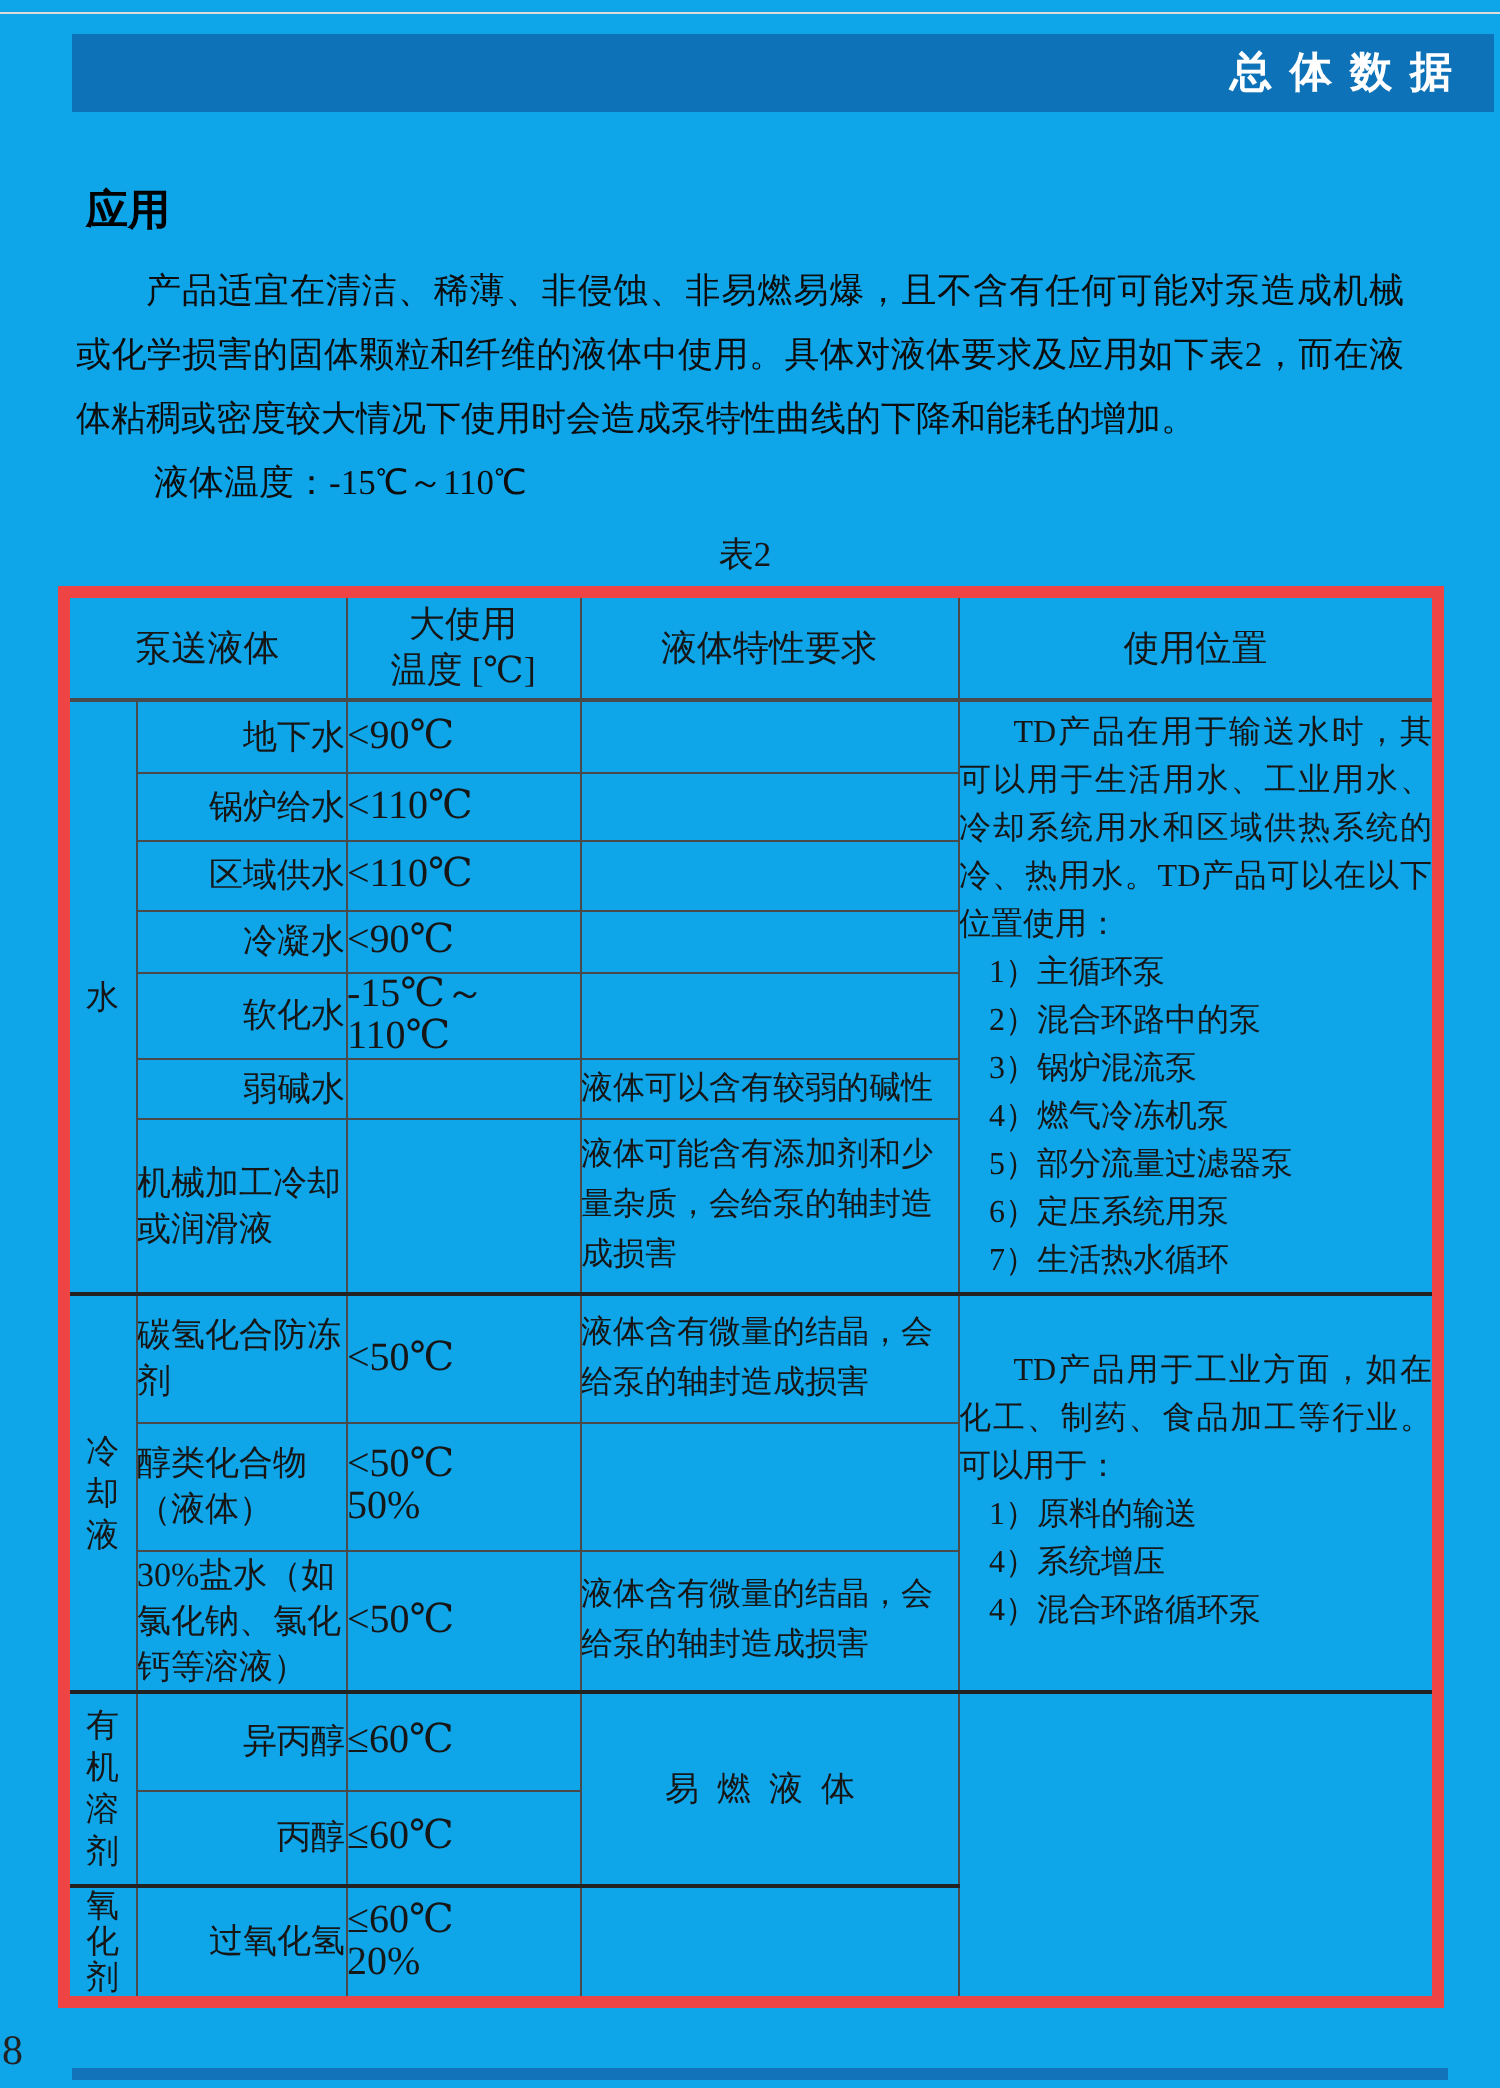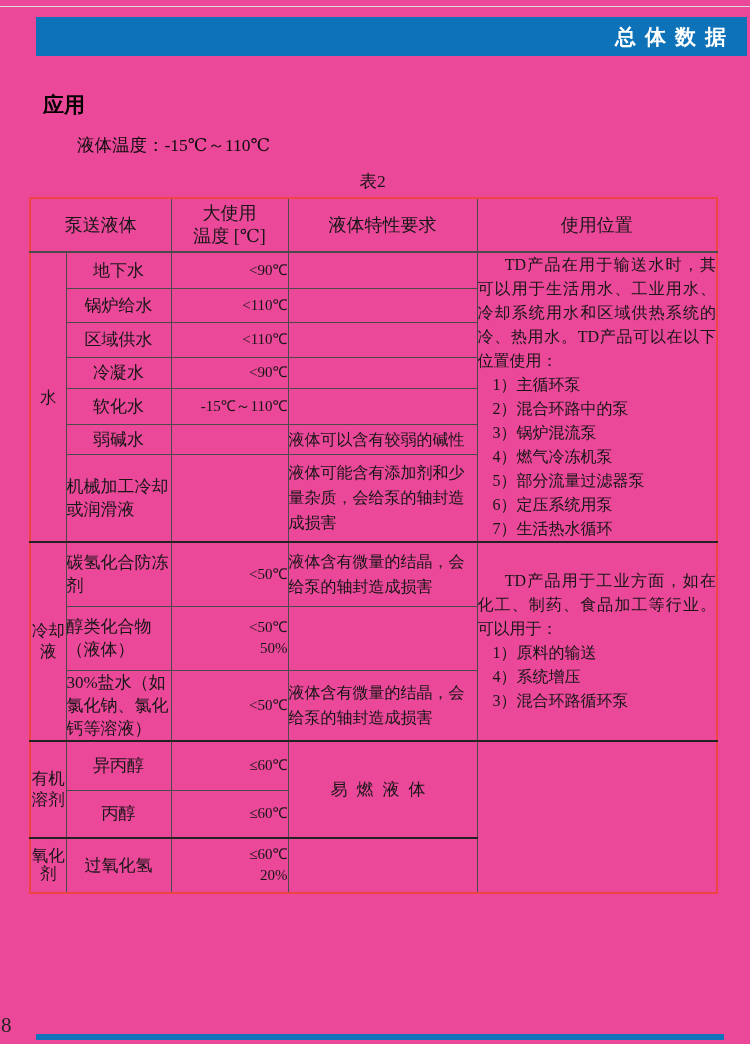--- a/index.html
+++ b/index.html
@@ -1,18 +1,18 @@
 <!DOCTYPE html>
 <html><head>
 <meta charset="utf-8">
 <style>
   * { box-sizing: border-box; }
   html, body { margin: 0; padding: 0; background: #ffffff; }
   .page {
-    position: relative; width: 750px; height: 1044px; background: #ec4899;
+    position: relative; width: 750px; height: 1044px; background: #0ea5e9;
     overflow: hidden; color: #161616;
     font-family: "Liberation Serif", "DejaVu Serif", serif;
   }
   .top-hairline { position: absolute; top: 6px; left: 0; right: 0; height: 1px; background: #dcdcda; }
   .header-bar {
     position: absolute; top: 17px; left: 36px; right: 3px; height: 39px;
     background: #0d72b8; color: #ffffff; text-align: right;
     font-family: "Liberation Sans", "DejaVu Sans", sans-serif;
     font-weight: bold; font-size: 21px; line-height: 39px;
     letter-spacing: 9px; padding-right: 12px;
@@ -20,43 +20,43 @@
   .content { position: absolute; top: 56px; left: 38px; width: 664px; }
   .heading {
     margin: 35px 0 10px 5px; font-family: "Liberation Sans", "DejaVu Sans", sans-serif;
     font-size: 21px; font-weight: bold; color: #000;
   }
   .para {
     margin: 0; font-size: 17.5px; line-height: 32px; text-align: justify;
     text-indent: 2em; color: #0d0d0d;
   }
   .spec { margin: 0; font-size: 17.5px; line-height: 33px; color: #0d0d0d; }
-  .spec-temp { padding-left: 39px; }
+  .spec-temp { padding-left: 39px; font-family: Liberation Serif, serif; }
   .spec-pressure { padding-left: 57px; }
   .table-caption { width: 687px; margin: 7px 0 4px -9px; text-align: center; font-size: 17.5px; }
   table.spec-table {
     table-layout: fixed; width: 687px; margin-left: -9px;
-    border-collapse: collapse; border: 2px solid #ef4444;
+    border-collapse: collapse; border: 6px solid #ef4444;
   }
   .spec-table td, .spec-table th {
     border: 1px solid #4a4a4a; padding: 0; vertical-align: middle;
     font-weight: normal; overflow: hidden;
   }
   .head-row th { font-size: 18px; text-align: center; line-height: 23px; border-bottom-width: 2px; }
   tr.sec td { border-top: 2px solid #222; }
   .cat {
     font-size: 16.5px; line-height: 21px; text-align: center;
     padding: 0 9px; word-break: break-all;
   }
   .cat-tight { line-height: 18px; }
-  .name { font-size: 17px; text-align: center; padding: 0 5px; line-height: 23px; }
+  .name { font-size: 17px; text-align: right; padding: 0 5px; line-height: 23px; }
   .name-left { text-align: left; }
   .name-padw { padding: 0 15px; }
   .name-p4 { padding: 0 4px; }
-  .temp { font-size: 15px; text-align: right; line-height: 21px; font-family: Liberation Serif, serif; }
+  .temp { font-size: 20px; text-align: left; line-height: 21px; }
   .char { font-size: 16px; text-align: left; padding: 2px 4px; line-height: 25px; margin-top: 31px; }
   .char-flam { text-align: center; letter-spacing: 9px; font-size: 17px; padding: 0; }
   .usage {
     font-size: 16px; line-height: 24px; vertical-align: top;
     padding: 6px 7px 4px 7px; text-align: justify;
   }
   .usage-mid { vertical-align: middle; }
   .u-intro { margin: 0; text-indent: 1.7em; }
   .u-item { padding-left: 15px; }
   .page-number {
@@ -69,20 +69,21 @@
 
 <div class="page">
   <div class="top-hairline"></div>
 
   <div class="header-bar">
     <span>总体数据</span>
   </div>
 
   <div class="content">
     <div class="heading">应用</div>
+    <p class="para">产品适宜在清洁、稀薄、非侵蚀、非易燃易爆，且不含有任何可能对泵造成机械或化学损害的固体颗粒和纤维的液体中使用。具体对液体要求及应用如下表2，而在液体粘稠或密度较大情况下使用时会造成泵特性曲线的下降和能耗的增加。</p>
     <p class="spec spec-temp">液体温度：-15℃～110℃</p>
 
     <div class="table-caption">表2</div>
 
     <table class="spec-table">
       <colgroup>
         <col style="width:36px">
           <col style="width:105px">
           <col style="width:117px">
           <col style="width:189px">
@@ -148,21 +149,21 @@
 
       <tr class="sec" style="height:64px">
         <td class="cat" rowspan="3">冷却液</td>
         <td class="name name-left name-padw">碳氢化合防冻剂</td>
         <td class="temp">&lt;50℃</td>
         <td class="char">液体含有微量的结晶，会给泵的轴封造成损害</td>
         <td class="usage usage-mid" rowspan="3">
           <p class="u-intro">TD产品用于工业方面，如在化工、制药、食品加工等行业。可以用于：</p>
           <div class="u-item">1）原料的输送</div>
           <div class="u-item">4）系统增压</div>
-          <div class="u-item">3）混合环路循环泵</div>
+          <div class="u-item">4）混合环路循环泵</div>
         </td>
       </tr>
       <tr style="height:64px">
         <td class="name name-left">醇类化合物（液体）</td>
         <td class="temp">
           <div>&lt;50℃</div>
           <div>50%</div>
         </td>
         <td class="char"></td>
       </tr>

